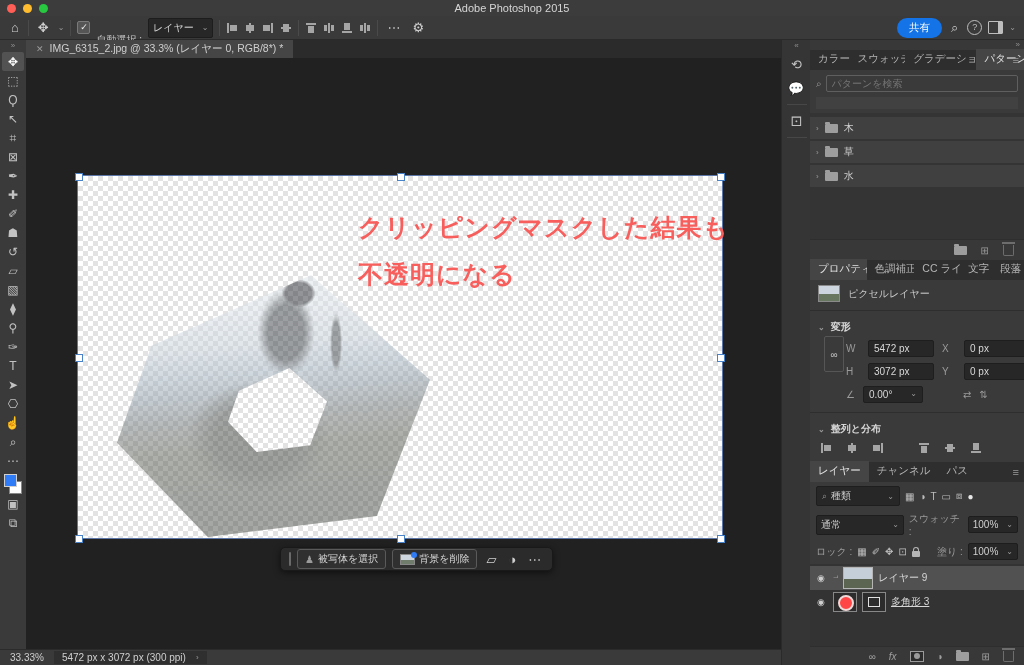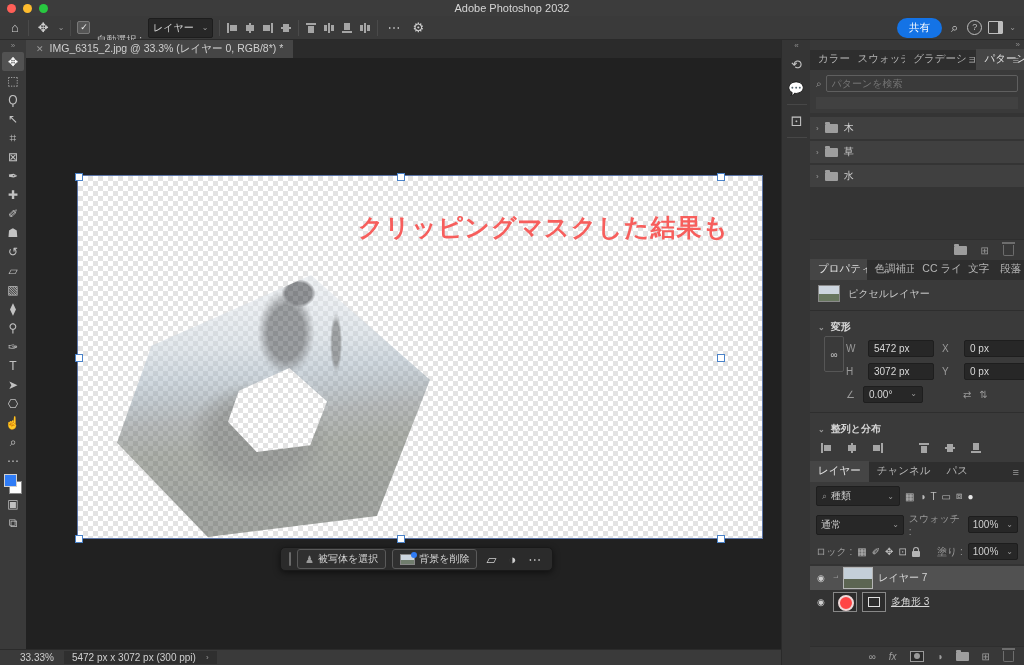--- a/index.html
+++ b/index.html
@@ -49,21 +49,21 @@
   .fgbg .fgc{position:absolute;left:1px;top:0;width:11px;height:11px;background:#2f7cf6;border:1px solid #cfcfcf;}
   
   .tabbar{left:26px;top:40px;width:755px;height:18px;background:#2b2b2b;display:flex;}
   .doctab{background:#454545;color:#cfcfcf;font-size:10.5px;display:flex;align-items:center;gap:6px;
           padding:0 10px;height:18px;}
   .closex{color:#9a9a9a;font-size:9px;}
   
   .pasteboard{left:26px;top:58px;width:755px;height:591px;background:#212121;overflow:hidden;}
   .canvas{position:absolute;left:52px;top:118px;width:644px;height:362px;
           background-image:conic-gradient(#ffffff 0 25%,#e3e3e3 25% 50%,#ffffff 50% 75%,#e3e3e3 75%);
-          background-size:10px 10px;box-shadow:0 0 0 1px #5d76a8;padding-left:40px;}
+          background-size:10px 10px;box-shadow:0 0 0 1px #5d76a8;}
   .handle{position:absolute;width:6px;height:6px;background:#fff;border:1px solid #4a82c8;}
   .hex{position:absolute;left:39px;top:99px;width:313px;height:262px;opacity:.5;
        clip-path:polygon(62% 0%,100% 40%,83% 92%,29% 100%,0% 64%,11% 27%);
        background:
         radial-gradient(ellipse 22px 18px at 58% 7%, rgba(30,34,40,.95) 0 60%, transparent 78%),
         radial-gradient(ellipse 40px 60px at 54% 22%, rgba(42,47,52,.9) 0 45%, transparent 72%),
         radial-gradient(ellipse 8px 40px at 70% 26%, rgba(50,55,58,.85) 0 50%, transparent 75%),
         radial-gradient(ellipse 95px 75px at 45% 62%, rgba(58,62,58,.8) 0 45%, transparent 75%),
         linear-gradient(175deg,#e2e7eb 0%,#d8dfe6 16%,#c4cfd8 28%,#a2b2bf 38%,#8a98a2 45%,#73797a 53%,#5d6357 64%,#4f554d 80%,#484d46 100%);}
   .hexhole{position:absolute;left:150px;top:192px;width:99px;height:84px;
@@ -76,21 +76,21 @@
            border-radius:5px;box-shadow:0 2px 6px rgba(0,0,0,.5);display:flex;align-items:center;
            gap:6px;padding:0 8px;}
   .grip{width:2px;height:14px;background:#6a6a6a;border-radius:1px;}
   .tb-btn{border:1px solid #5a5a5a;border-radius:3px;padding:2px 7px;color:#d6d6d6;display:flex;
           align-items:center;gap:4px;font-size:10px;background:#303030;}
   .mini-img{width:13px;height:9px;background:linear-gradient(180deg,#cdd6df 55%,#707d6d 55%);
             border:1px solid #888;position:relative;}
   .mini-img .dot{position:absolute;right:-3px;top:-3px;width:6px;height:6px;border-radius:50%;background:#2f7cf6;}
   
   .statusbar{left:0;top:649px;width:781px;height:16px;background:#3a3a3a;border-top:1px solid #2b2b2b;
-             display:flex;align-items:center;gap:10px;padding:0 20px;box-sizing:border-box;color:#cfcfcf;}
+             display:flex;align-items:center;gap:10px;padding:0 10px;box-sizing:border-box;color:#cfcfcf;}
   .status-field{background:#2f2f2f;padding:1px 8px;display:flex;gap:10px;align-items:center;}
   
   .iconstrip{left:781px;top:40px;width:29px;height:625px;background:#353535;border-left:1px solid #2a2a2a;
              display:flex;flex-direction:column;align-items:center;}
   .strip-icon{width:24px;height:24px;display:flex;align-items:center;justify-content:center;color:#c2c2c2;font-size:13px;}
   .strip-div{width:20px;height:1px;background:#474747;margin:4px 0;}
   
   .panels{left:810px;top:40px;width:214px;height:625px;background:#383838;display:flex;flex-direction:column;}
   .panels-top{height:10px;display:flex;justify-content:flex-end;padding-right:4px;color:#8f8f8f;font-size:8px;}
   .ptabbar{height:20px;background:#2e2e2e;display:flex;align-items:flex-end;position:relative;}
@@ -147,21 +147,21 @@
 </style>
 </head>
 <body>
 
 <div id="app">
 
   <div class="abs titlebar">
     <span class="tl" style="background:#ff5f57"></span>
     <span class="tl" style="background:#febc2e"></span>
     <span class="tl" style="background:#28c840"></span>
-    <span class="title-text">Adobe Photoshop 2032</span>
+    <span class="title-text">Adobe Photoshop 2015</span>
   </div>
 
   <div class="abs optionsbar">
     <span class="ob-icon">⌂</span>
     <span class="ob-sep"></span>
     <span class="ob-icon">✥</span>
     <span class="chev">⌄</span>
     <span class="ob-sep"></span>
     <span class="checkbox">✓</span>
     <span class="ob-label">自動選択 :</span>
@@ -275,20 +275,21 @@
       <span class="closex">✕</span>
       <span>IMG_6315_2.jpg @ 33.3% (レイヤー 0, RGB/8*) *</span>
     </div>
   </div>
 
   <div class="abs pasteboard">
     <div class="canvas">
       <div class="hex"></div>
       <div class="hexhole"></div>
       <div class="anno" style="left: 280px; top: 35px; color: rgb(247, 94, 92);">クリッピングマスクした結果も</div>
+      <div class="anno" style="left: 280px; top: 82px; color: rgb(247, 94, 92);">不透明になる</div>
       <span class="handle" style="left:-3px;top:-3px"></span>
       <span class="handle" style="left:319px;top:-3px"></span>
       <span class="handle" style="left:639px;top:-3px"></span>
       <span class="handle" style="left:-3px;top:178px"></span>
       <span class="handle" style="left:639px;top:178px"></span>
       <span class="handle" style="left:-3px;top:359px"></span>
       <span class="handle" style="left:319px;top:359px"></span>
       <span class="handle" style="left:639px;top:359px"></span>
     </div>
 
@@ -475,21 +476,21 @@
           <span class="dropdown">
             <span>100%</span>
             <span class="chev">⌄</span>
           </span>
         </div>
         <div class="layerlist">
           <div class="lrow selected">
             <span class="eye">◉</span>
             <span class="dim small" style="display:inline-block;transform:rotate(180deg)">⌐</span>
             <span class="thumb"></span>
-            <span>レイヤー 7</span>
+            <span>レイヤー 9</span>
           </div>
           <div class="lrow">
             <span class="eye">◉</span>
             <span class="thumb shape"></span>
             <span class="thumb vmask"></span>
             <span style="text-decoration:underline">多角形 3</span>
           </div>
         </div>
         <div class="lfooter">
           <span>∞</span>

